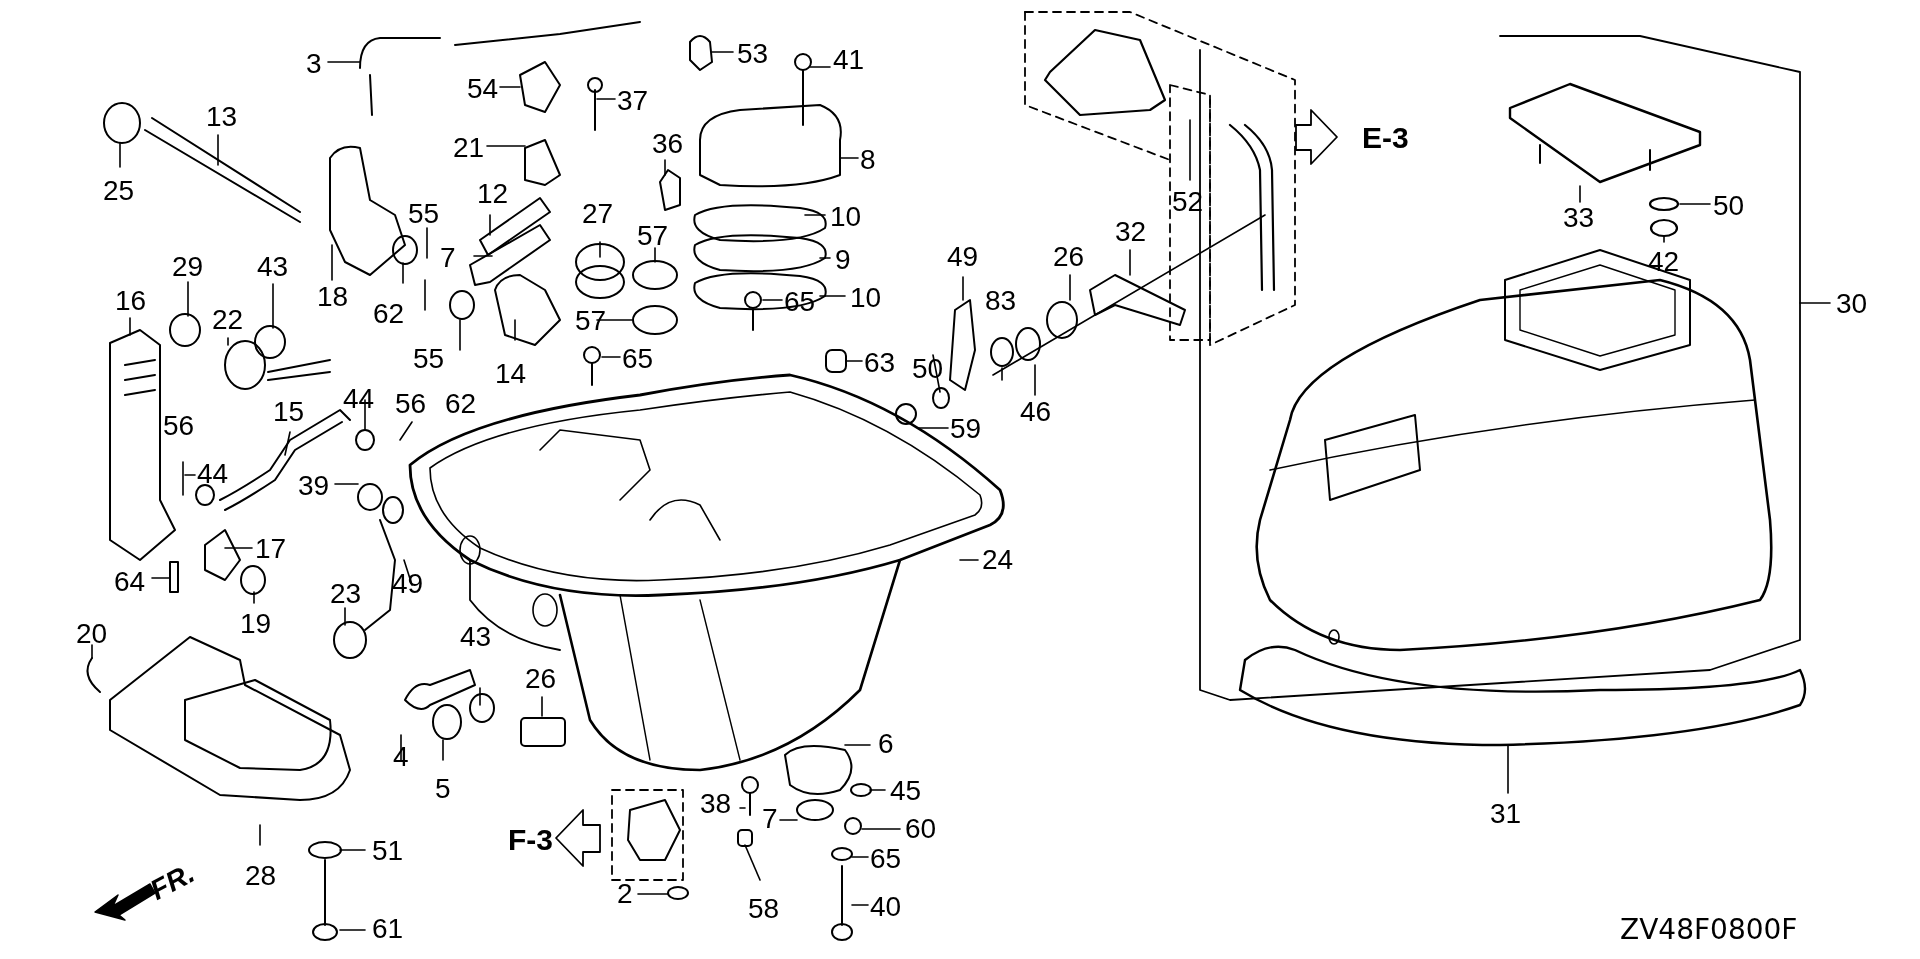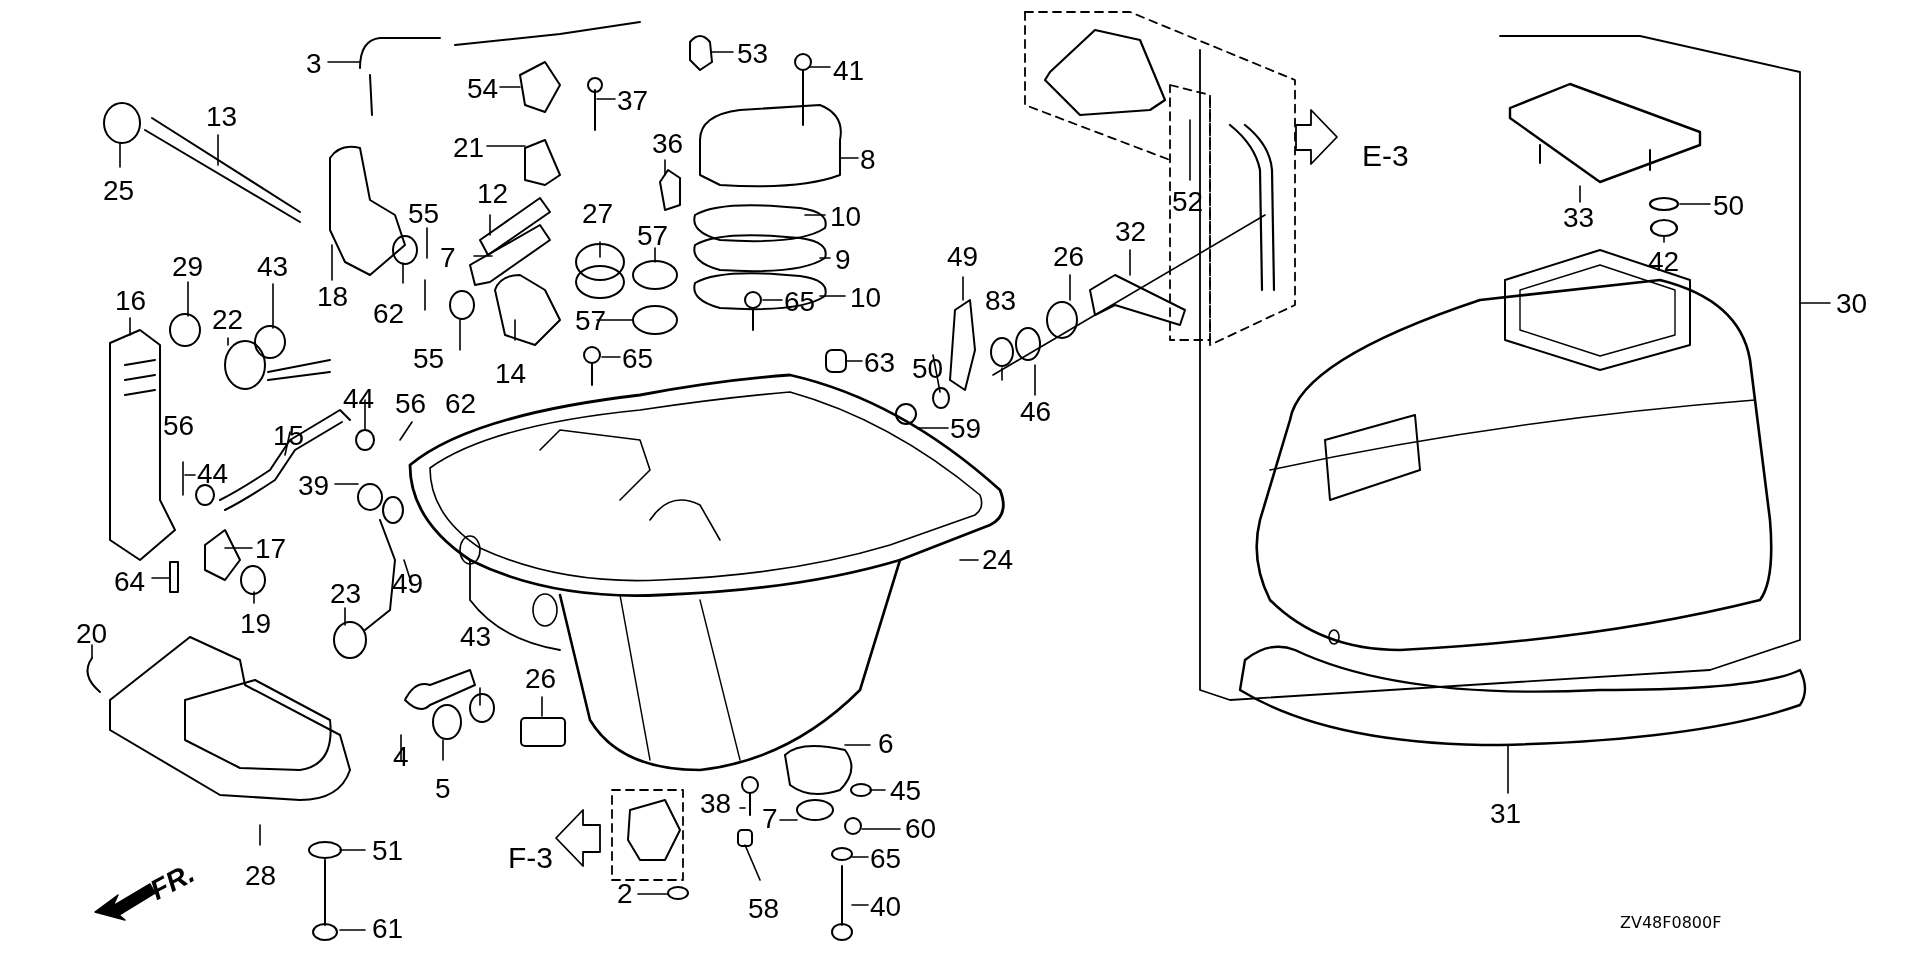--- a/index.html
+++ b/index.html
@@ -1,21 +1,21 @@
 <!DOCTYPE html>
 <html><head>
 <meta charset="utf-8">
 <style>
   html,body{margin:0;padding:0;background:#ffffff;}
   body{width:1920px;height:959px;position:relative;overflow:hidden;font-family:"Liberation Sans",sans-serif;color:#000;}
   #stage{position:absolute;left:0;top:0;width:1920px;height:959px;}
   svg.drawing{position:absolute;left:0;top:0;}
   .lbl{position:absolute;font-size:28px;line-height:28px;font-family:"Liberation Sans",sans-serif;color:#000;white-space:nowrap;}
-  .ref{position:absolute;font-weight:normal;font-size:30px;font-family:"Liberation Sans",sans-serif;margin-top:18px;}
-  .code{position:absolute;font-size:16px;font-family:"DejaVu Sans",sans-serif;letter-spacing:0px;}
+  .ref{position:absolute;font-weight:bold;font-size:30px;font-family:"Liberation Sans",sans-serif;}
+  .code{position:absolute;font-size:28px;font-family:"DejaVu Sans",sans-serif;letter-spacing:0px;}
   .fr{position:absolute;font-weight:bold;font-size:28px;font-style:italic;transform:rotate(-28deg);}
 </style>
 </head>
 <body>
 
 <div id="stage">
 
 <svg class="drawing" width="1920" height="959" viewBox="0 0 1920 959" fill="none" stroke="#000" stroke-width="2.2" stroke-linejoin="round" stroke-linecap="round">
 
   <g>
@@ -269,21 +269,21 @@
   </g>
 </svg>
 
 <span class="lbl" style="left:306px;top:50px">3</span>
 <span class="lbl" style="left:206px;top:103px">13</span>
 <span class="lbl" style="left:103px;top:177px">25</span>
 <span class="lbl" style="left:317px;top:283px">18</span>
 <span class="lbl" style="left:467px;top:75px">54</span>
 <span class="lbl" style="left:617px;top:87px">37</span>
 <span class="lbl" style="left:737px;top:40px">53</span>
-<span class="lbl" style="left:833px;top:57px">41</span>
+<span class="lbl" style="left:833px;top:46px">41</span>
 <span class="lbl" style="left:453px;top:134px">21</span>
 <span class="lbl" style="left:477px;top:180px">12</span>
 <span class="lbl" style="left:440px;top:244px">7</span>
 <span class="lbl" style="left:408px;top:200px">55</span>
 <span class="lbl" style="left:413px;top:345px">55</span>
 <span class="lbl" style="left:373px;top:300px">62</span>
 <span class="lbl" style="left:445px;top:390px">62</span>
 <span class="lbl" style="left:652px;top:130px">36</span>
 <span class="lbl" style="left:860px;top:146px">8</span>
 <span class="lbl" style="left:582px;top:200px">27</span>
@@ -295,21 +295,21 @@
 <span class="lbl" style="left:495px;top:360px">14</span>
 <span class="lbl" style="left:784px;top:288px">65</span>
 <span class="lbl" style="left:622px;top:345px">65</span>
 <span class="lbl" style="left:864px;top:349px">63</span>
 <span class="lbl" style="left:172px;top:253px">29</span>
 <span class="lbl" style="left:257px;top:253px">43</span>
 <span class="lbl" style="left:115px;top:287px">16</span>
 <span class="lbl" style="left:212px;top:306px">22</span>
 <span class="lbl" style="left:343px;top:385px">44</span>
 <span class="lbl" style="left:163px;top:412px">56</span>
-<span class="lbl" style="left:273px;top:422px">15</span>
+<span class="lbl" style="left:273px;top:398px">15</span>
 <span class="lbl" style="left:395px;top:390px">56</span>
 <span class="lbl" style="left:197px;top:460px">44</span>
 <span class="lbl" style="left:298px;top:472px">39</span>
 <span class="lbl" style="left:255px;top:535px">17</span>
 <span class="lbl" style="left:114px;top:568px">64</span>
 <span class="lbl" style="left:240px;top:610px">19</span>
 <span class="lbl" style="left:330px;top:580px">23</span>
 <span class="lbl" style="left:392px;top:570px">49</span>
 <span class="lbl" style="left:76px;top:620px">20</span>
 <span class="lbl" style="left:460px;top:623px">43</span>

